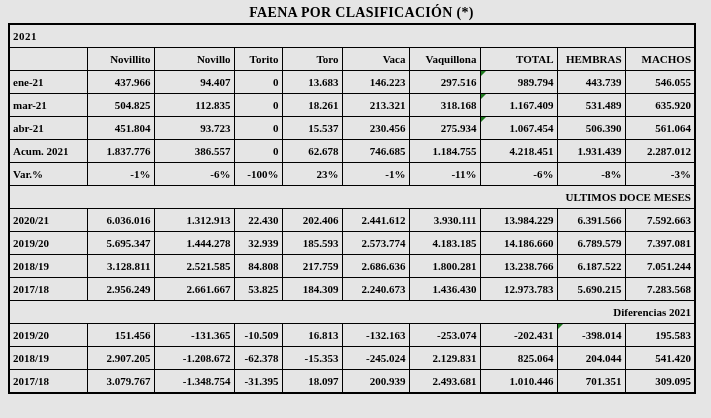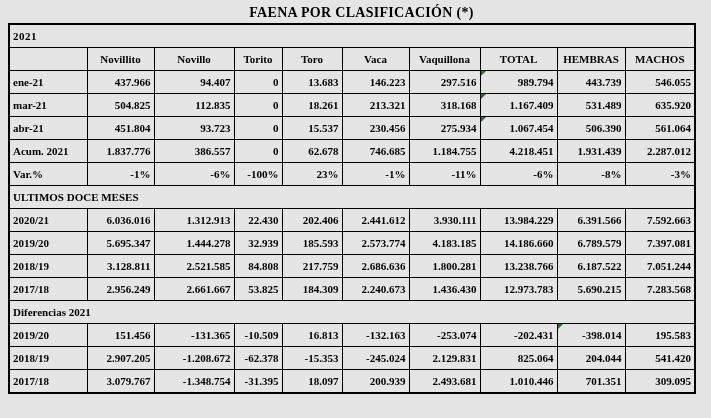--- a/index.html
+++ b/index.html
@@ -47,25 +47,25 @@
     white-space: nowrap;
     overflow: hidden;
   }
   td.year-cell {
     text-align: left;
     font-size: 17px;
     height: 19px;
     letter-spacing: 0.5px;
   }
   td.hcell {
-    text-align: center;
+    text-align: right;
     height: 23px;
   }
   td.band-cell {
-    text-align: left;
+    text-align: right;
     height: 17px;
     margin-left: 20px;
   }
   td.label {
     text-align: left;
   }
   td.num {
     text-align: right;
     position: relative;
   }

